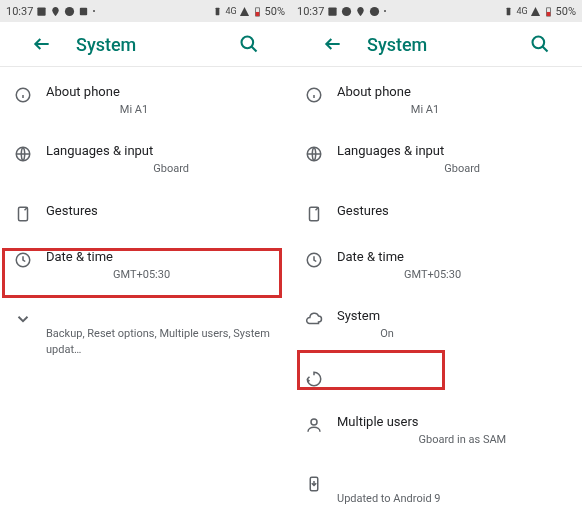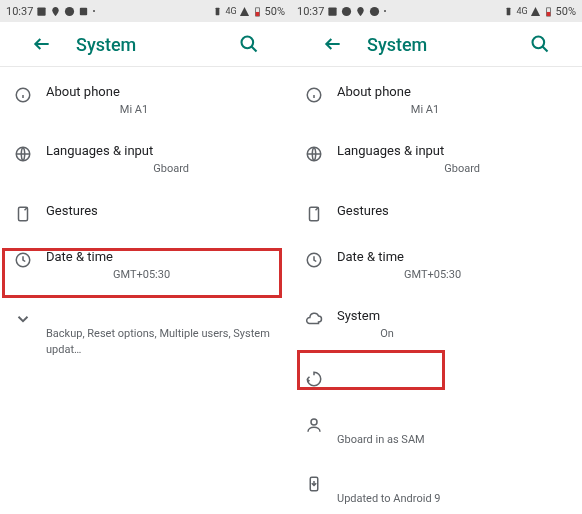--- a/index.html
+++ b/index.html
@@ -281,20 +281,21 @@
         </span>
     </div>
     <div class="list-item">
       <span class="list-icon">
           <svg viewBox="0 0 24 24" fill="none" stroke="#5f6368" stroke-width="2">
             <circle cx="12" cy="8" r="4"></circle>
             <path d="M4 21c0-4 4-6 8-6s8 2 8 6"></path>
           </svg>
         </span>
       <div class="list-text">
+        <span class="list-title">Multiple users</span>
         <span class="list-sub">Gboard in as SAM</span>
       </div>
     </div>
     <div class="list-item">
       <span class="list-icon">
           <svg viewBox="0 0 24 24" fill="none" stroke="#5f6368" stroke-width="2">
             <rect x="7" y="3" width="10" height="18" rx="2"></rect>
             <path d="M12 8v5M9 11l3 3 3-3"></path>
           </svg>
         </span>

